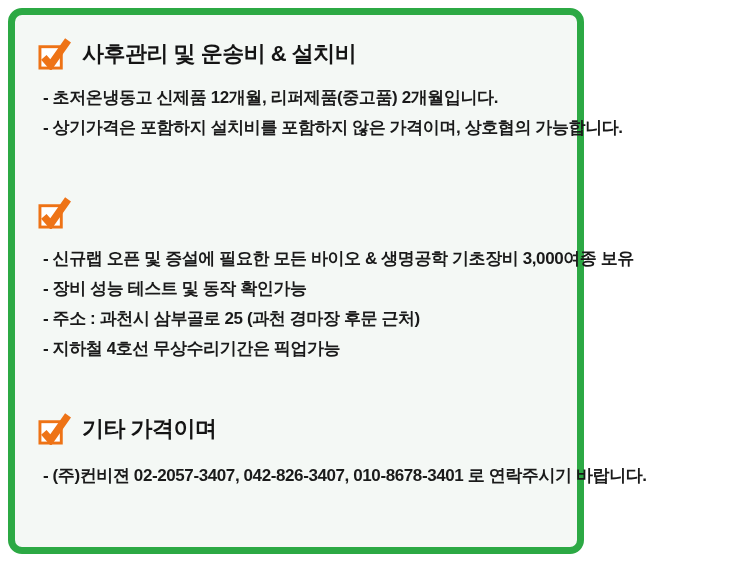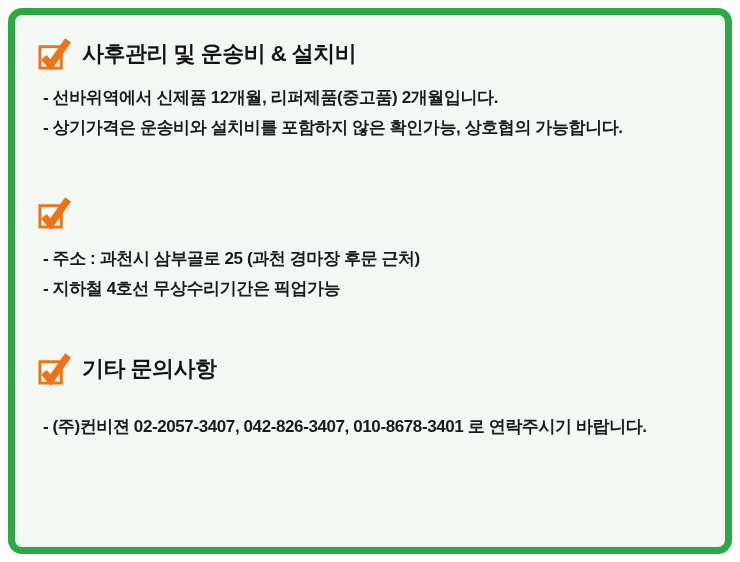--- a/index.html
+++ b/index.html
@@ -8,21 +8,21 @@
     background: #ffffff;
     width: 740px;
     height: 562px;
     font-family: "Liberation Sans", "DejaVu Sans", sans-serif;
     overflow: hidden;
   }
   .panel {
     position: absolute;
     left: 8px;
     top: 8px;
-    width: 724px;
+    width: 576px;
     height: 546px;
     box-sizing: border-box;
     border: 7px solid #2ca944;
     border-radius: 14px;
     background: #f4f8f5;
   }
   .section {
     margin: 0;
   }
   .heading-row {
@@ -46,21 +46,21 @@
     color: #141414;
     letter-spacing: -0.5px;
   }
   .bullets {
     list-style: none;
     margin: 0;
     padding: 0 20px 0 28px;
   }
   .bullets.gap-first { margin-top: 13px; }
   .bullets.gap-second { margin-top: 15px; }
-  .bullets.gap-third { margin-top: 27px; }
+  .bullets.gap-third { margin-top: 16px; }
   .bullets li {
     font-size: 17px;
     font-weight: bold;
     color: #1a1a1a;
     line-height: 30px;
     letter-spacing: -0.4px;
     white-space: nowrap;
   }
 </style>
 </head>
@@ -70,44 +70,46 @@
 
   <div class="section">
     <div class="heading-row first">
       <svg class="check-icon" viewBox="0 0 34 34" aria-hidden="true">
         <rect x="2" y="10" width="22" height="22" fill="#ffffff" stroke="#ee7316" stroke-width="3"></rect>
         <path d="M6 21 L13 29 L31 3.5" fill="none" stroke="#ee7316" stroke-width="7.5"></path>
       </svg>
       <span class="heading-text">사후관리 및 운송비 &amp; 설치비</span>
     </div>
     <ul class="bullets gap-first">
-      <li>- 선바위역에서 신제품 12개월, 리퍼제품(중고품) 2개월입니다.</li>
-      <li>- 상기가격은 운송비와 설치비를 포함하지 않은 확인가능, 상호협의 가능합니다.</li>
+      <li>- 초저온냉동고 신제품 12개월, 리퍼제품(중고품) 2개월입니다.</li>
+      <li>- 상기가격은 포함하지 설치비를 포함하지 않은 가격이며, 상호협의 가능합니다.</li>
     </ul>
   </div>
 
   <div class="section">
     <div class="heading-row second">
       <svg class="check-icon" viewBox="0 0 34 34" aria-hidden="true">
         <rect x="2" y="10" width="22" height="22" fill="#ffffff" stroke="#ee7316" stroke-width="3"></rect>
         <path d="M6 21 L13 29 L31 3.5" fill="none" stroke="#ee7316" stroke-width="7.5"></path>
       </svg>
     </div>
     <ul class="bullets gap-second">
+      <li>- 신규랩 오픈 및 증설에 필요한 모든 바이오 &amp; 생명공학 기초장비 3,000여종 보유</li>
+      <li>- 장비 성능 테스트 및 동작 확인가능</li>
       <li>- 주소 : 과천시 삼부골로 25 (과천 경마장 후문 근처)</li>
       <li>- 지하철 4호선 무상수리기간은 픽업가능</li>
     </ul>
   </div>
 
   <div class="section">
     <div class="heading-row third">
       <svg class="check-icon" viewBox="0 0 34 34" aria-hidden="true">
         <rect x="2" y="10" width="22" height="22" fill="#ffffff" stroke="#ee7316" stroke-width="3"></rect>
         <path d="M6 21 L13 29 L31 3.5" fill="none" stroke="#ee7316" stroke-width="7.5"></path>
       </svg>
-      <span class="heading-text">기타 문의사항</span>
+      <span class="heading-text">기타 가격이며</span>
     </div>
     <ul class="bullets gap-third">
       <li>- (주)컨비젼 02-2057-3407, 042-826-3407, 010-8678-3401 로 연락주시기 바랍니다.</li>
     </ul>
   </div>
 
 </div>
 
 </body></html>

